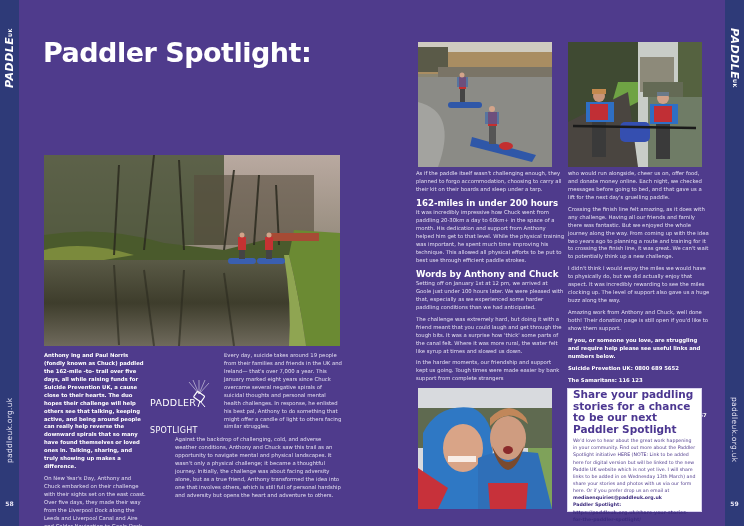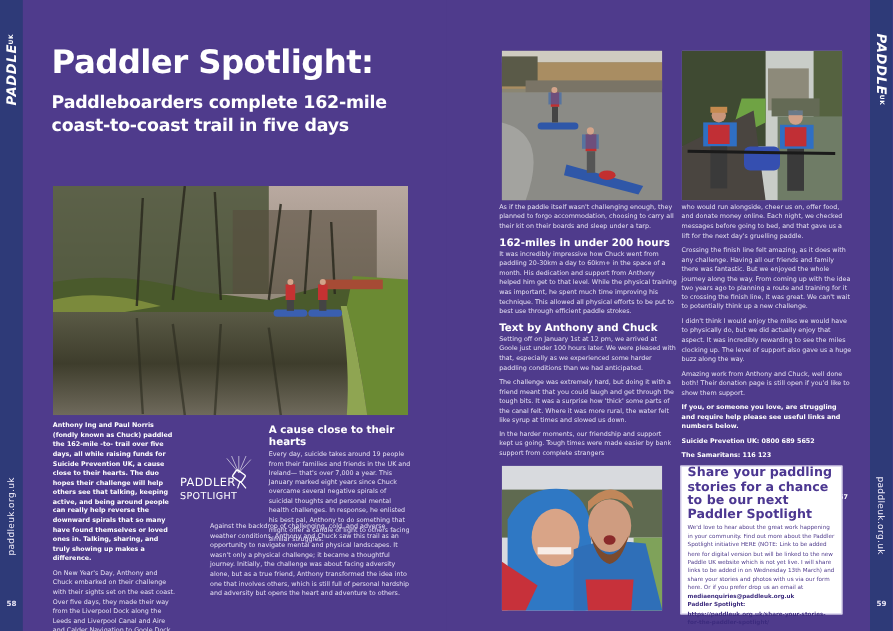--- a/index.html
+++ b/index.html
@@ -21,21 +21,21 @@
 h2.subtitle{position:absolute;left:43px;top:77px;width:310px;font-size:14.5px;font-weight:bold;line-height:1.33;letter-spacing:-.2px}
 p.intro{position:absolute;left:43px;top:127px;width:300px;font-size:7.3px;font-weight:bold;line-height:1.5;color:#ecebf6}
 .photo{position:absolute;overflow:hidden}
 .photo svg{display:block;width:100%;height:100%}
 .col{position:absolute;font-size:5.3px;line-height:1.5;color:#e4e0f2}
 .col p{margin-bottom:4px}
 .col .b{font-weight:bold;color:#fff}
 .col h3{font-size:8.6px;font-weight:bold;color:#fff;line-height:1.2;margin:2px 0 1px}
 .spot-badge{position:absolute;left:150px;top:386px;width:60px;height:34px}
 .spot-badge .t1,.spot-badge .t2{font-weight:normal;font-size:9.5px;line-height:1;letter-spacing:.3px;color:#fff}
-.spot-badge .t2{font-size:8px;margin-top:1px}
+.spot-badge .t2{font-size:8px;margin-top:18px}
 .cta{position:absolute;left:567px;top:388px;width:135px;height:124px;background:#fff;color:#4f3b8c;padding:0 5px;border:1px solid #d9d3ee}
 .cta h4{font-size:10.5px;font-weight:bold;line-height:1.1;color:#4c3791}
 .cta p{font-size:4.7px;line-height:1.52;color:#4f3b8c;margin-top:2px}
 .cta .b{font-weight:bold;color:#3d2c7e}
 </style>
 </head>
 <body>
 
 <div class="spread">
 
@@ -43,21 +43,20 @@
     <div class="edge">
       <div class="edge-logo">
           <span>PADDLE</span>
           <sup>UK</sup>
         </div>
       <div class="edge-url">paddleuk.org.uk</div>
       <div class="edge-num">58</div>
     </div>
 
     <h1 class="title">Paddler Spotlight:</h1>
-    <h2 class="subtitle">Paddleboarders complete 162-mile coast-to-coast trail in five days</h2>
 
     <div class="photo" style="left:44px;top:155px;width:296px;height:191px">
       <svg viewBox="0 0 296 191" preserveAspectRatio="none">
         <defs>
           <linearGradient id="sky1" x1="0" y1="0" x2="0" y2="1">
               <stop offset="0" stop-color="#b9a9a0"></stop>
               <stop offset="1" stop-color="#6d6a55"></stop>
             </linearGradient>
           <linearGradient id="water1" x1="0" y1="0" x2="0" y2="1">
               <stop offset="0" stop-color="#5a5a46"></stop>
@@ -118,21 +117,20 @@
             <path d="M14 14 L20 0"></path>
           </g>
         <rect x="10" y="13" width="9" height="7" rx="1" fill="none" stroke="#fff" stroke-width="1.2" transform="rotate(35 14 16)"></rect>
         <path d="M15 21 L13 27 M15 21 L20 27" stroke="#fff" stroke-width="1"></path>
       </svg>
       <div class="t1" style="position:absolute;left:0;top:12px">PADDLER</div>
       <div class="t2" style="position:absolute;left:0;top:23px">SPOTLIGHT</div>
     </div>
 
     <div class="col" style="left:224px;top:352px;width:118px">
-      <h3>A cause close to their hearts</h3>
       <p>Every day, suicide takes around 19 people from their families and friends in the UK and Ireland— that's over 7,000 a year. This January marked eight years since Chuck overcame several negative spirals of suicidal thoughts and personal mental health challenges. In response, he enlisted his best pal, Anthony to do something that might offer a candle of light to others facing similar struggles.</p>
     </div>
     <div class="col" style="left:175px;top:436px;width:167px">
       <p>Against the backdrop of challenging, cold, and adverse weather conditions, Anthony and Chuck saw this trail as an opportunity to navigate mental and physical landscapes. It wasn't only a physical challenge; it became a thoughtful journey. Initially, the challenge was about facing adversity alone, but as a true friend, Anthony transformed the idea into one that involves others, which is still full of personal hardship and adversity but opens the heart and adventure to others.</p>
     </div>
   </div>
 
   <div class="page right">
     <div class="edge">
       <div class="edge-logo">
@@ -192,21 +190,21 @@
           </g>
         <rect x="52" y="80" width="30" height="20" rx="5" fill="#354fb0"></rect>
         <path d="M5 84 L128 86" stroke="#1a1a1a" stroke-width="2.5"></path>
       </svg>
     </div>
 
     <div class="col" style="left:44px;top:170px;width:148px">
       <p>As if the paddle itself wasn't challenging enough, they planned to forgo accommodation, choosing to carry all their kit on their boards and sleep under a tarp.</p>
       <h3>162-miles in under 200 hours</h3>
       <p>It was incredibly impressive how Chuck went from paddling 20-30km a day to 60km+ in the space of a month. His dedication and support from Anthony helped him get to that level. While the physical training was important, he spent much time improving his technique. This allowed all physical efforts to be put to best use through efficient paddle strokes.</p>
-      <h3>Text by Anthony and Chuck</h3>
+      <h3>Words by Anthony and Chuck</h3>
       <p>Setting off on January 1st at 12 pm, we arrived at Goole just under 100 hours later. We were pleased with that, especially as we experienced some harder paddling conditions than we had anticipated.</p>
       <p>The challenge was extremely hard, but doing it with a friend meant that you could laugh and get through the tough bits. It was a surprise how 'thick' some parts of the canal felt. Where it was more rural, the water felt like syrup at times and slowed us down.</p>
       <p>In the harder moments, our friendship and support kept us going. Tough times were made easier by bank support from complete strangers</p>
     </div>
 
     <div class="photo" style="left:46px;top:388px;width:134px;height:121px">
       <svg viewBox="0 0 134 121" preserveAspectRatio="none">
         <rect width="134" height="121" fill="#d8dade"></rect>
         <rect x="0" y="20" width="134" height="40" fill="#5f6a50"></rect>
         <rect x="110" y="60" width="24" height="61" fill="#7fa25a"></rect>

